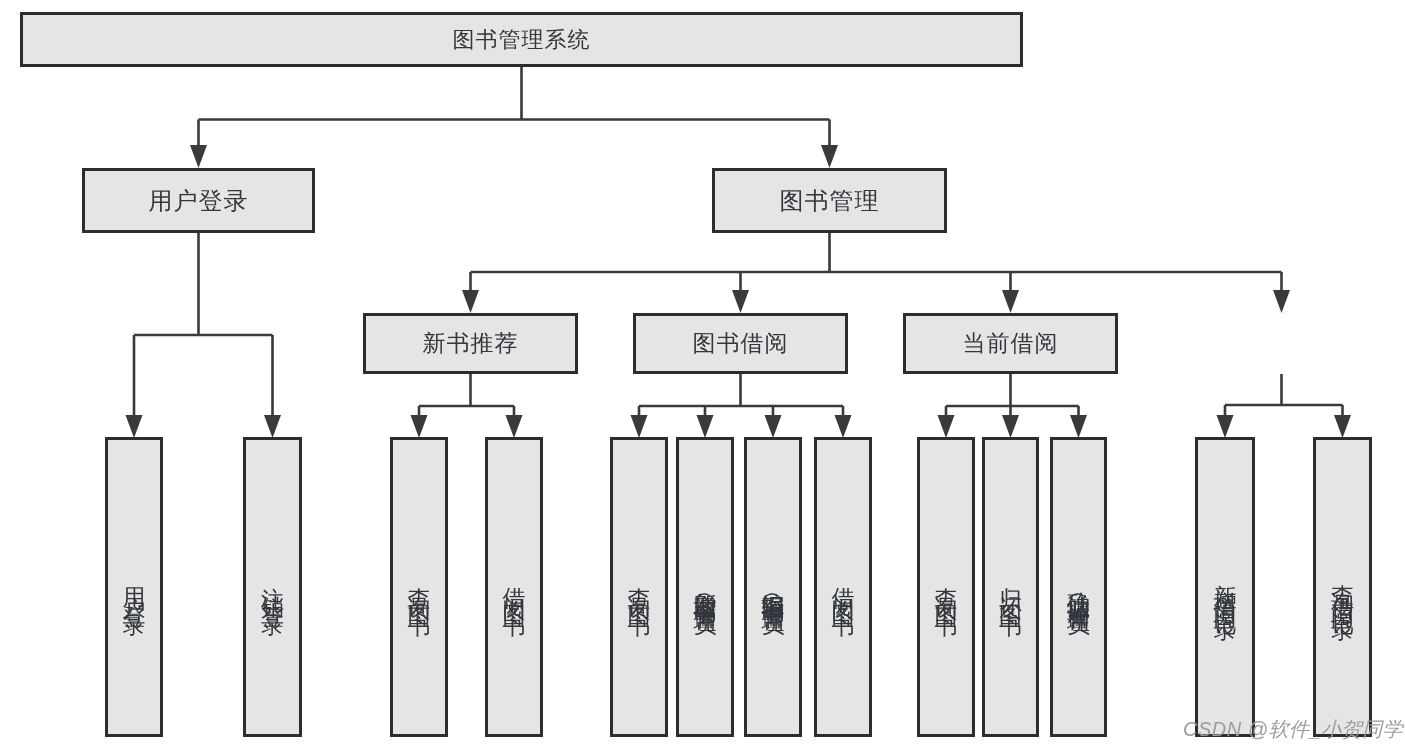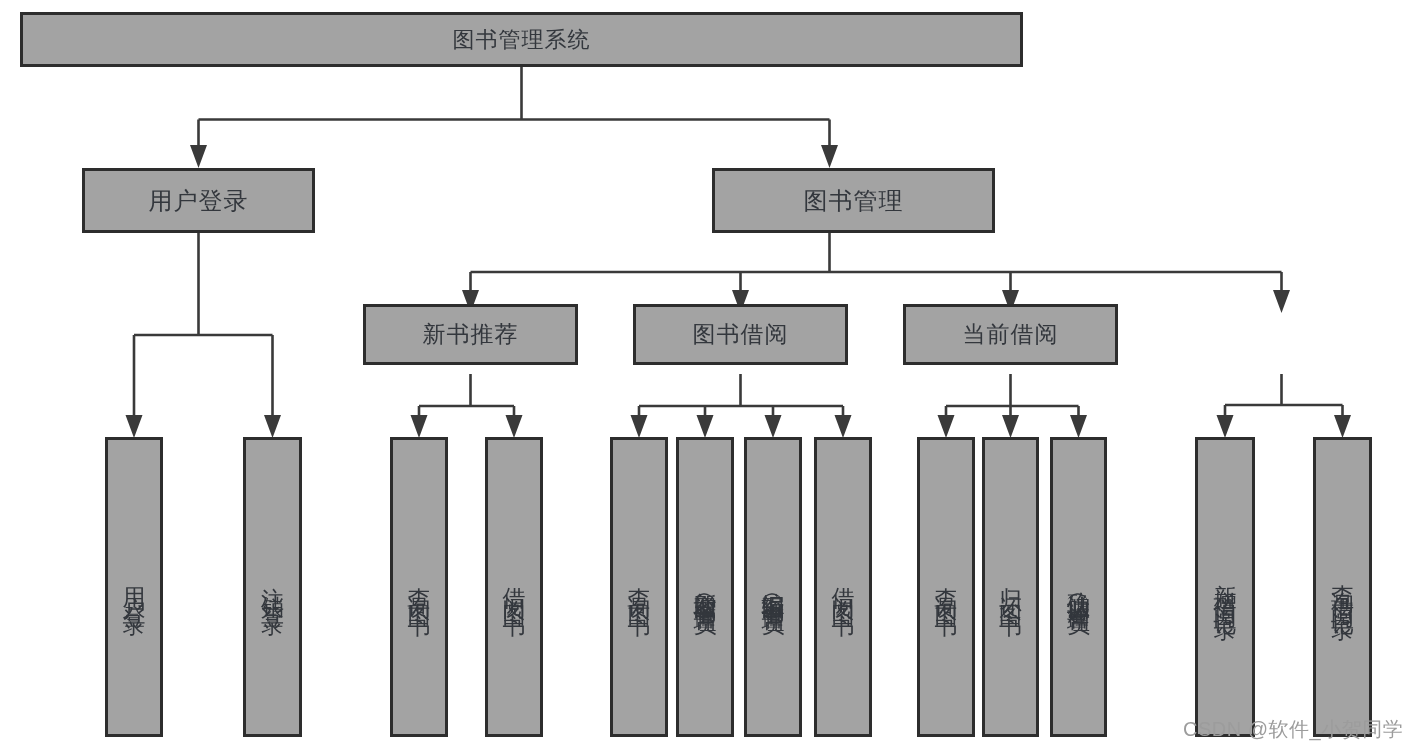--- a/index.html
+++ b/index.html
@@ -15,48 +15,49 @@
   .connectors {
     position: absolute;
     left: 0; top: 0;
     width: 1405px; height: 747px;
     z-index: 1;
   }
   .box {
     position: absolute;
     box-sizing: border-box;
     border: 3px solid #2d2d2d;
-    background: #a3a3a3;
+    background: #e5e5e5;
     display: flex;
     align-items: center;
     justify-content: center;
     z-index: 2;
     letter-spacing: 1px;
   }
   .root  { left: 20px;  top: 12px;  width: 1003px; height: 55px; font-size: 22px; }
   .lvl2  { top: 168px; height: 65px; font-size: 24px; }
-  .lvl3  { top: 304px; height: 61px; font-size: 23px; }
+  .lvl3  { top: 313px; height: 61px; font-size: 23px; }
   .leaf  { top: 437px; height: 300px; width: 58px; font-size: 23px; }
   .vtext {
     writing-mode: vertical-rl;
     text-orientation: mixed;
     letter-spacing: 9px;
     line-height: 1.0;
   }
   .long .vtext { letter-spacing: 3px; }
   .med  .vtext { letter-spacing: 7px; }
   .watermark {
     position: absolute;
     left: 1183px;
     top: 716px;
     z-index: 3;
     font-size: 20px;
     color: #9c9c9c;
     letter-spacing: 0.5px;
     white-space: nowrap;
+    font-style: italic;
   }
 </style>
 </head>
 <body>
 
 <div class="canvas">
 
   <svg class="connectors" viewBox="0 0 1405 747" xmlns="http://www.w3.org/2000/svg">
 
     <path d="M521.5 67 V119.5 M198.5 119.5 H829.5 M198.5 119.5 V150 M829.5 119.5 V150
@@ -73,21 +74,21 @@
              M410.5 415 H427.5 L419 438 Z M505.5 415 H522.5 L514 438 Z
              M630.5 415 H647.5 L639 438 Z M696.5 415 H713.5 L705 438 Z
              M764.5 415 H781.5 L773 438 Z M834.5 415 H851.5 L843 438 Z
              M937.5 415 H954.5 L946 438 Z M1002 415 H1019 L1010.5 438 Z M1070 415 H1087 L1078.5 438 Z
              M1216.5 415 H1233.5 L1225 438 Z M1334 415 H1351 L1342.5 438 Z" fill="#3a3a3a" stroke="none"></path>
   </svg>
 
   <div class="box root">图书管理系统</div>
 
   <div class="box lvl2" style="left:82px; width:233px;">用户登录</div>
-  <div class="box lvl2" style="left:712px; width:283px;">图书管理</div>
+  <div class="box lvl2" style="left:712px; width:235px;">图书管理</div>
 
   <div class="box lvl3" style="left:363px; width:215px;">新书推荐</div>
   <div class="box lvl3" style="left:903px; width:215px;">当前借阅</div>
   <div class="box lvl3" style="left:633px; width:215px;">图书借阅</div>
 
   <div class="box leaf" style="left:105px;">
     <span class="vtext">用户登录</span>
   </div>
   <div class="box leaf" style="left:243px; width:59px;">
     <span class="vtext">注销登录</span>

